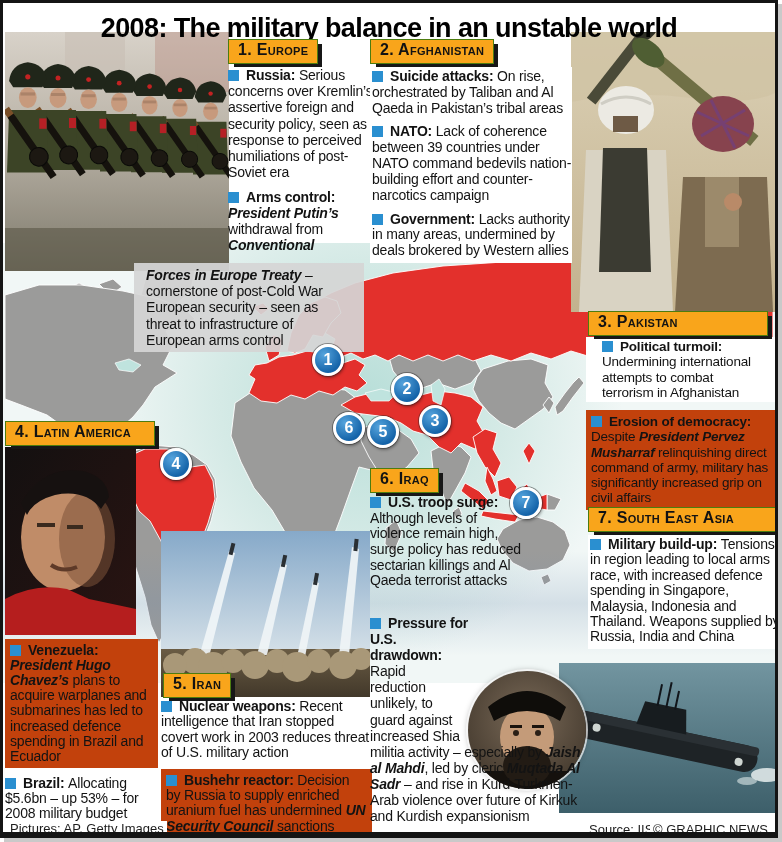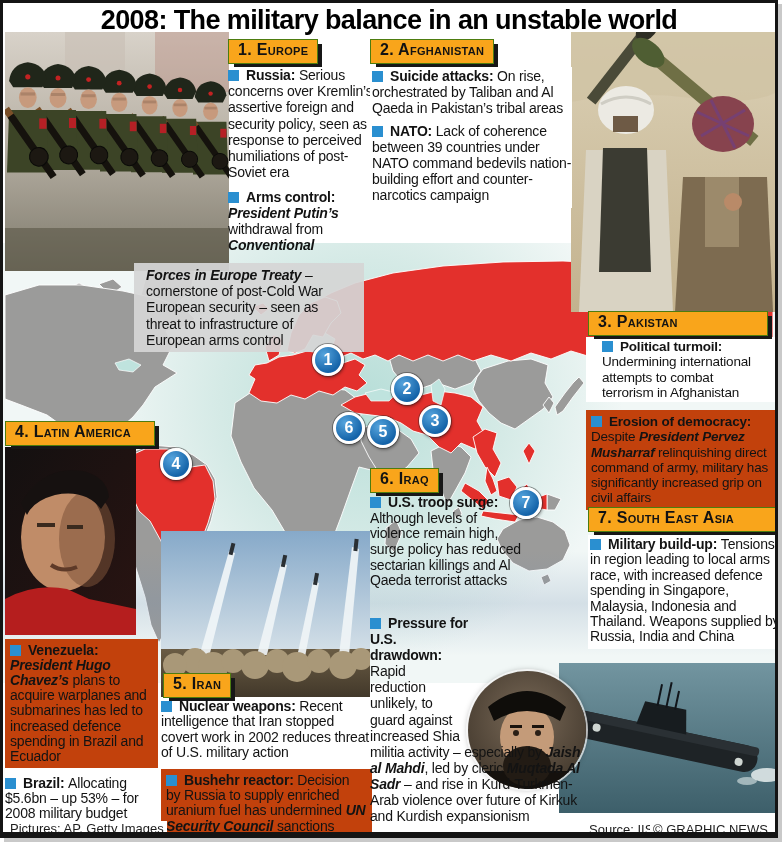--- a/index.html
+++ b/index.html
@@ -1,18 +1,18 @@
 <!DOCTYPE html>
 <html><head>
 <meta charset="utf-8">
 <style>
   html,body{margin:0;padding:0;background:#fff;width:782px;height:842px;font-family:"Liberation Sans",sans-serif;}
   .poster{position:relative;width:778px;height:838px;box-sizing:border-box;background:#fff;
     border:3px solid #141414;border-bottom-width:6px;box-shadow:4px 4px 0 #c9c9c9;overflow:hidden;}
-  .title{position:absolute;top:2px;left:0;right:0;margin:0;text-align:center;font-size:27px;font-weight:bold;
+  .title{position:absolute;top:2px;left:0;right:0;margin:8px;text-align:center;font-size:27px;font-weight:bold;
     letter-spacing:-0.6px;color:#000;z-index:12;}
   
   .map{position:absolute;left:0;top:240px;z-index:1;}
   
   .photo{position:absolute;overflow:hidden;z-index:5;}
   .photo svg{display:block;}
   .photo-soldiers{left:2px;top:29px;width:224px;height:239px;}
   .photo-taliban{left:568px;top:29px;width:206px;height:280px;}
   .photo-chavez{left:2px;top:444px;width:131px;height:188px;}
   .photo-missiles{left:158px;top:528px;width:209px;height:166px;}
@@ -298,34 +298,35 @@
 
   <div class="col col-europe">
     <p class="item"><span class="bullet"></span><span><span class="b">Russia: </span><span>Serious concerns over Kremlin’s assertive foreign and security policy, seen as response to perceived humiliations of post-Soviet era</span></span></p>
     <p class="item"><span class="bullet"></span><span><span class="b">Arms control: </span><span class="b i">President Putin’s</span><span> withdrawal from </span><span class="b i">Conventional</span></span></p>
   </div>
   <div class="europe-cont"><span><span class="b i">Forces in Europe Treaty</span><span> – cornerstone of post-Cold War European security – seen as threat to infrastructure of European arms control</span></span></div>
 
   <div class="col col-afghan">
     <p class="item"><span class="bullet"></span><span><span class="b">Suicide attacks: </span><span>On rise, orchestrated by Taliban and Al Qaeda in Pakistan’s tribal areas</span></span></p>
     <p class="item"><span class="bullet"></span><span><span class="b">NATO: </span><span>Lack of coherence between 39 countries under NATO command bedevils nation-building effort and counter-narcotics campaign</span></span></p>
+    <p class="item"><span class="bullet"></span><span><span class="b">Government: </span><span>Lacks authority in many areas, undermined by deals brokered by Western allies</span></span></p>
   </div>
 
   <div class="col col-pakistan">
     <p class="item whitebg"><span class="bullet"></span><span><span class="b">Political turmoil: </span><span>Undermining international attempts to combat terrorism in Afghanistan</span></span></p>
     <p class="item teal"><span class="bullet"></span><span><span class="b">Erosion of democracy: </span><span>Despite </span><span class="b i">President Pervez Musharraf</span><span> relinquishing direct command of army, military has significantly increased grip on civil affairs</span></span></p>
   </div>
 
   <div class="col col-latam">
     <p class="item teal"><span class="bullet"></span><span><span class="b">Venezuela: </span><span class="b i">President Hugo Chavez’s</span><span> plans to acquire warplanes and submarines has led to increased defence spending in Brazil and Ecuador</span></span></p>
     <p class="item"><span class="bullet"></span><span><span class="b">Brazil: </span><span>Allocating $5.6bn – up 53% – for 2008 military budget</span></span></p>
   </div>
 
   <div class="col col-iran">
-    <p class="item"><span class="bullet"></span><span><span class="b">Nuclear weapons: </span><span>Recent intelligence that Iran stopped covert work in 2002 reduces threat of U.S. military action</span></span></p>
+    <p class="item"><span class="bullet"></span><span><span class="b">Nuclear weapons: </span><span>Recent intelligence that Iran stopped covert work in 2003 reduces threat of U.S. military action</span></span></p>
     <p class="item teal"><span class="bullet"></span><span><span class="b">Bushehr reactor: </span><span>Decision by Russia to supply enriched uranium fuel has undermined </span><span class="b i">UN Security Council</span><span> sanctions</span></span></p>
   </div>
 
   <div class="col col-iraq-1">
     <p class="item"><span class="bullet"></span><span><span class="b">U.S. troop surge: </span><span>Although levels of violence remain high, surge policy has reduced sectarian killings and Al Qaeda terrorist attacks</span></span></p>
   </div>
   <div class="col col-iraq-2">
     <div class="sadr">
       <svg width="118" height="118" viewBox="0 0 118 118">
         <defs>

